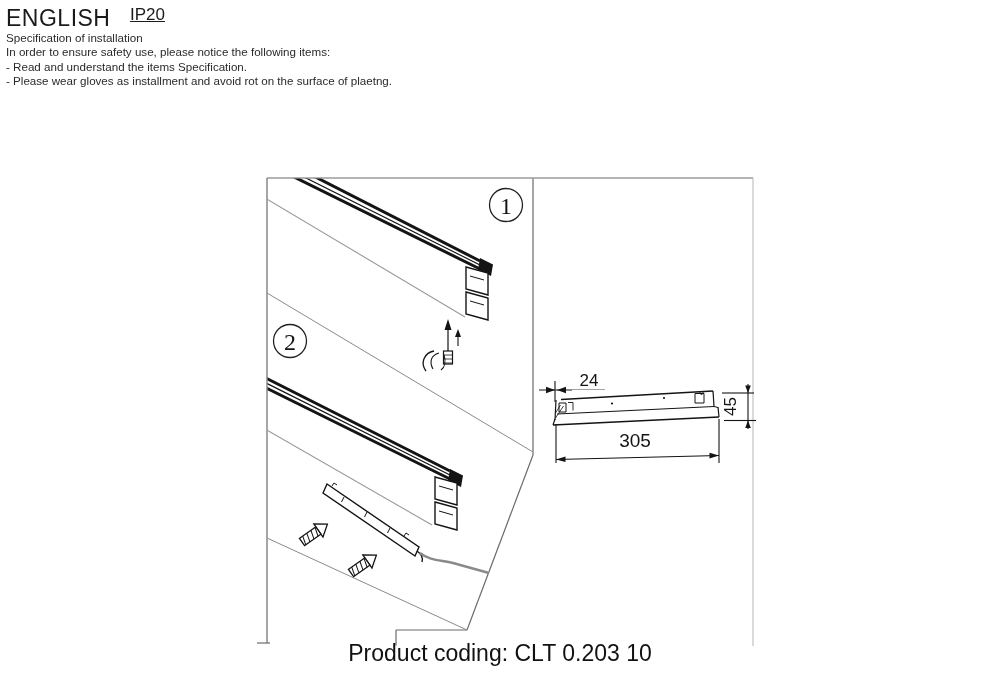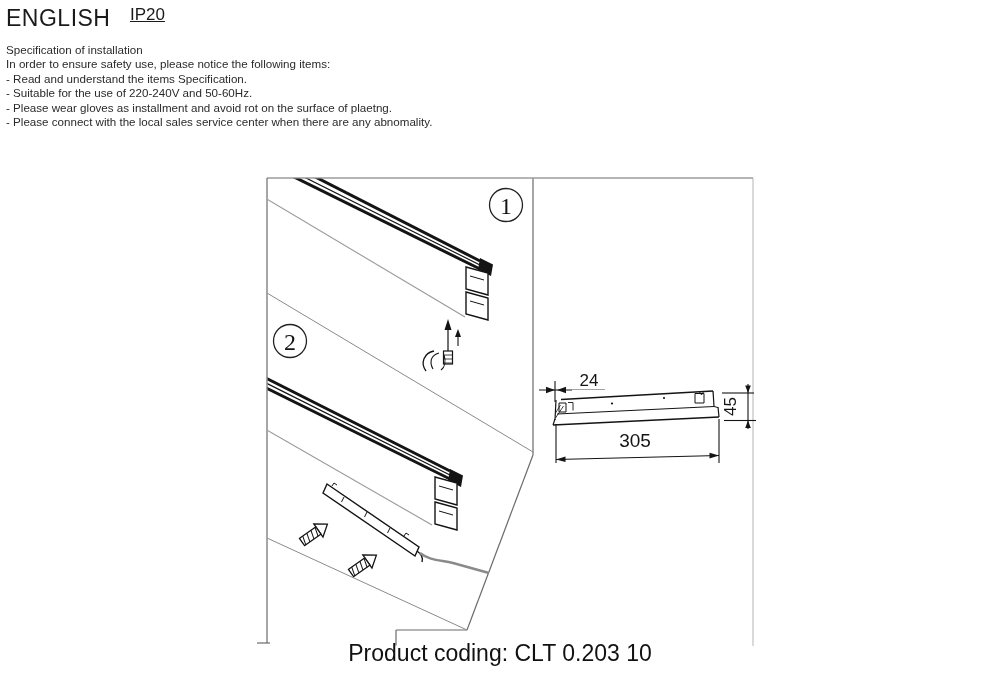--- a/index.html
+++ b/index.html
@@ -2,43 +2,41 @@
 <html><head>
 <meta charset="utf-8">
 <style>
   html,body{margin:0;padding:0;}
   body{
     width:1000px;height:690px;position:relative;background:#ffffff;
     font-family:"Liberation Sans", sans-serif;color:#1f1f1f;overflow:hidden;
   }
   .hdr-lang{position:absolute;left:6px;top:5px;font-size:23px;letter-spacing:.5px;color:#1a1a1a;}
   .hdr-ip{position:absolute;left:130px;top:5px;font-size:17px;color:#1a1a1a;text-decoration:underline;}
-  .spec{position:absolute;left:6px;top:31px;font-size:11.6px;line-height:14.4px;color:#2a2a2a;margin-top:12px;}
+  .spec{position:absolute;left:6px;top:31px;font-size:11.6px;line-height:14.4px;color:#2a2a2a;}
   .spec div{white-space:nowrap;}
   .diagram-svg{position:absolute;left:0;top:0;}
   .footer-coding{
     position:absolute;left:0;top:640px;width:1000px;text-align:center;
     font-size:23px;color:#111;
   }
   svg text{font-family:"Liberation Sans", sans-serif;fill:#141414;}
   svg text.circnum{font-family:"Liberation Serif", serif;}
 </style>
 </head>
 <body>
 
 <div class="hdr-lang">ENGLISH</div>
 <div class="hdr-ip">IP20</div>
 
 <div class="spec">
   <div>Specification of installation</div>
   <div>In order to ensure safety use, please notice the following items:</div>
   <div>- Read and understand the items Specification.</div>
-  <div>- Suitable for the use of 220-240V and 50-60Hz.</div>
   <div>- Please wear gloves as installment and avoid rot on the surface of plaetng.</div>
-  <div>- Please connect with the local sales service center when there are any abnomality.</div>
 </div>
 
 <svg class="diagram-svg" width="1000" height="690" viewBox="0 0 1000 690">
   <defs>
     <clipPath id="sceneClip">
         <rect x="267.6" y="178.6" width="485" height="467"></rect>
       </clipPath>
   </defs>
 
   <g stroke="#6b6b6b" stroke-width="1.2" fill="none">

